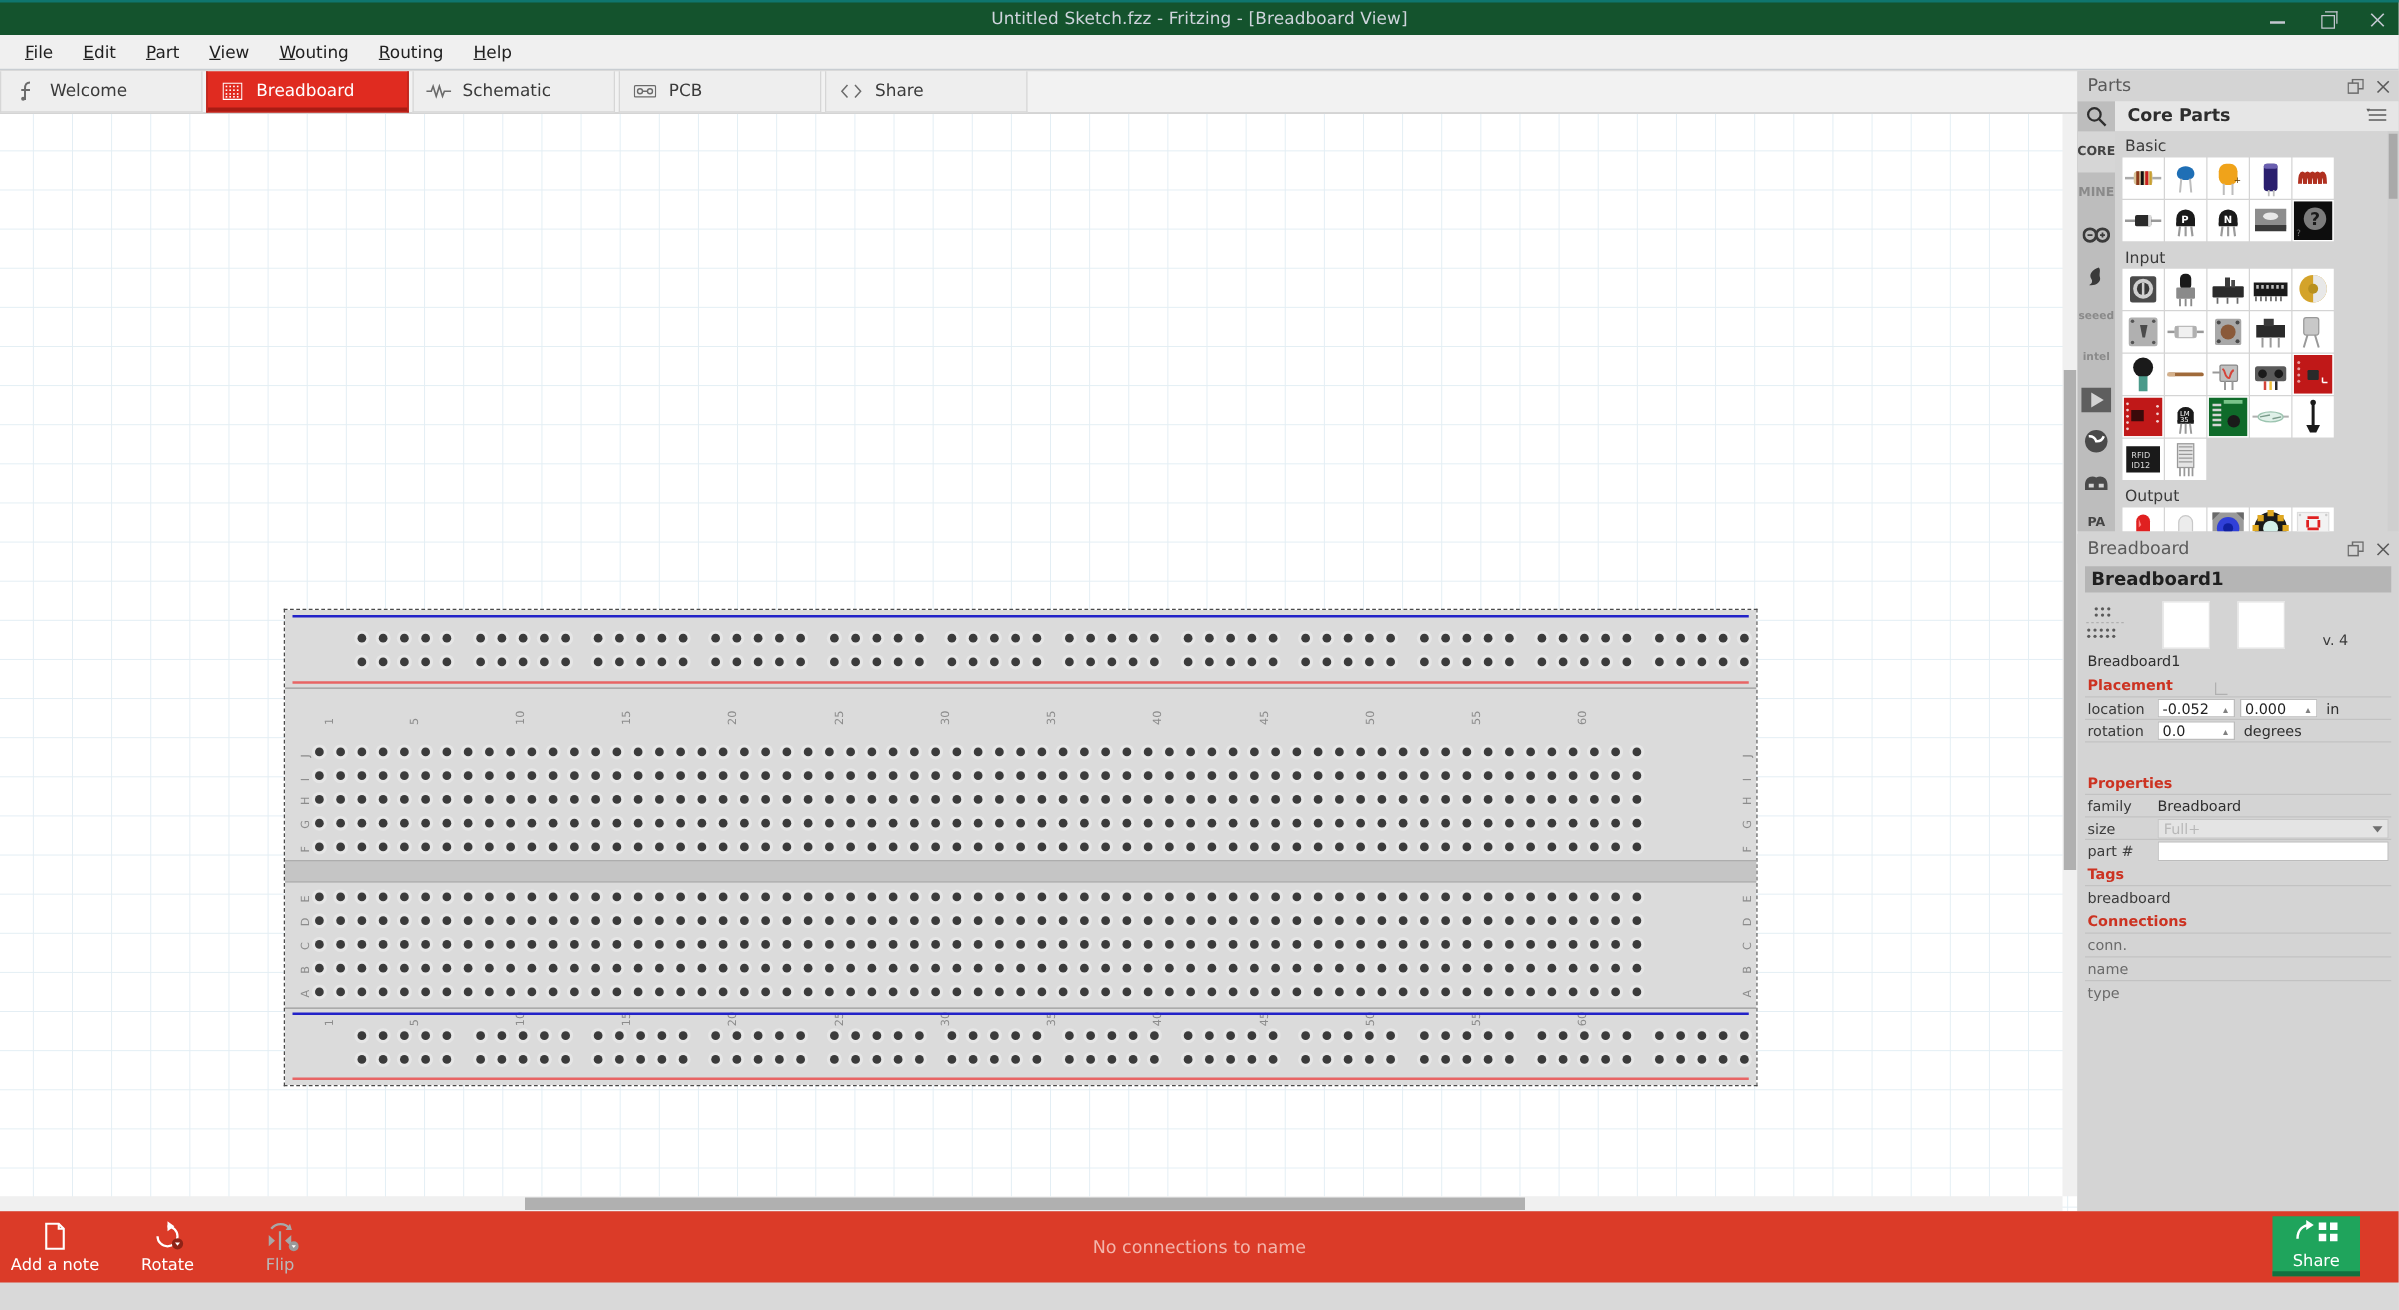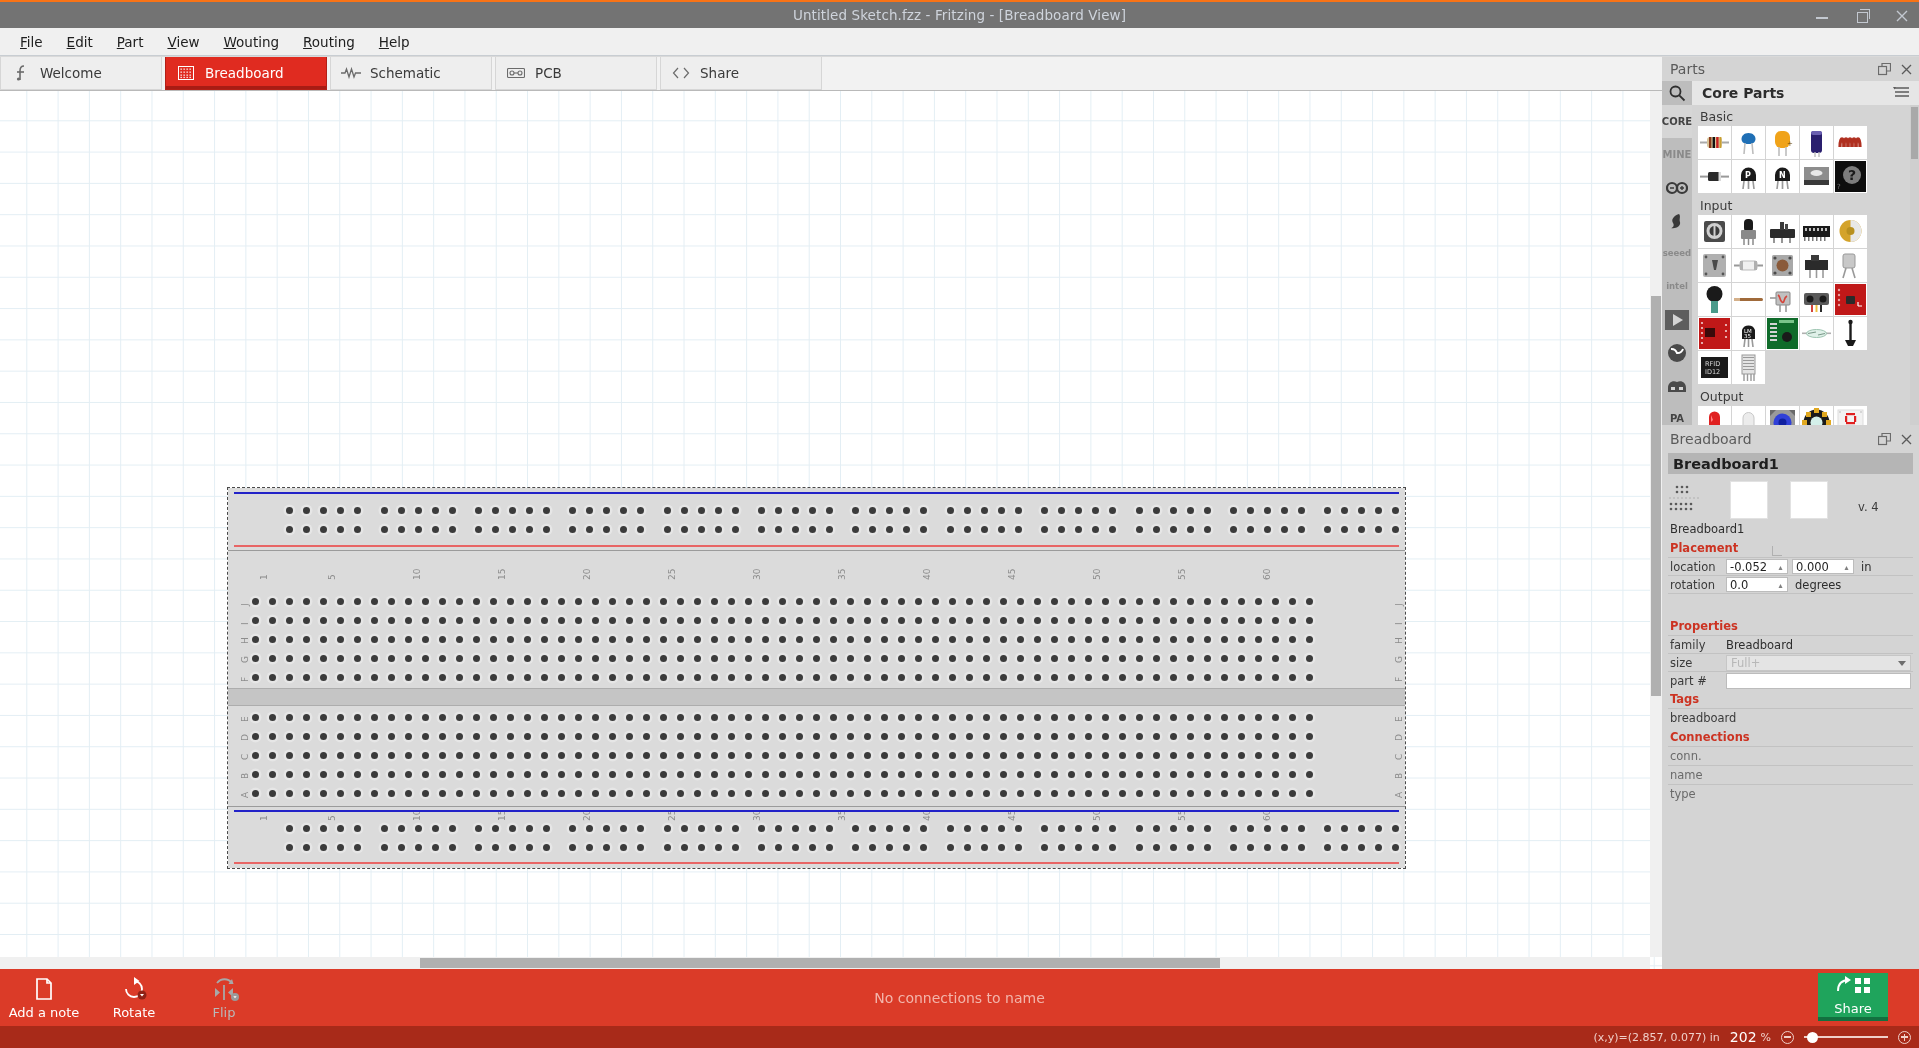--- a/index.html
+++ b/index.html
@@ -8,22 +8,22 @@
     width: 1919px; height: 1048px;
     overflow: hidden;
     font-family: "DejaVu Sans", "Liberation Sans", sans-serif;
     background: #d9d9d9;
   }
   #app { position: relative; width: 1919px; height: 1048px; }
 
   
   .titlebar {
     position: absolute; left: 0; top: 0; width: 1919px; height: 28px;
-    background: #737373;
-    border-top: 2px solid #f97316;
+    background: #14532d;
+    border-top: 2px solid #0f766e;
     display: flex; align-items: center; justify-content: center;
   }
   .titlebar-text {
     color: #cfd4dc; font-size: 13.5px; letter-spacing: .1px;
   }
   .win-controls {
     position: absolute; right: 8px; top: 0; height: 28px;
     display: flex; align-items: center; gap: 22px;
   }
   .win-btn { color: #c3c8d0; width: 18px; height: 18px; position: relative; cursor: default; }
@@ -192,21 +192,21 @@
   .parts-vscroll { position: absolute; right: 0; top: 48px; width: 9px; height: 320px; background: #cfcfcf; }
   .parts-vscroll .thumb { position: absolute; left: 1px; top: 2px; width: 7px; height: 52px; background: #a9a9a9; }
 
   
   .inspector { position: absolute; left: 0; top: 370px; width: 257px; height: 542px; background: #d4d4d4; }
   .insp-name {
     margin: 2px 6px 4px 6px; height: 21px; background: #b5b5b5;
     display: flex; align-items: center; padding-left: 5px;
     font-size: 14.5px; font-weight: bold; color: #1f1f1f;
   }
-  .insp-preview { display: flex; align-items: center; padding: 3px 6px 0 6px; gap: 22px; }
+  .insp-preview { display: flex; align-items: flex-end; padding: 3px 6px 0 6px; gap: 22px; }
   .prev-icon { width: 40px; height: 38px; position: relative; }
   .prev-sw { width: 38px; height: 38px; background: #ffffff; border: 1px solid #e2e2e2; }
   .prev-ver { font-size: 11.5px; color: #3a3a3a; padding-top: 13px; padding-left: 8px; }
   .insp-sub { font-size: 11.5px; color: #2d2d2d; padding: 3px 0 2px 8px; }
   .sec-head { font-size: 11.5px; font-weight: bold; color: #cc3322; padding: 3px 0 2px 8px; }
   .prop-row {
     display: flex; align-items: center; height: 18px;
     border-top: 1px solid #c2c2c2; margin: 0 6px; padding-left: 2px;
   }
   .prop-label { width: 56px; font-size: 11.5px; color: #3a3a3a; }
@@ -1969,25 +1969,14 @@
           <rect x="23" y="4" width="6" height="6" fill="#ffffff"></rect>
           <rect x="32" y="4" width="6" height="6" fill="#ffffff"></rect>
           <rect x="23" y="13" width="6" height="6" fill="#ffffff"></rect>
           <rect x="32" y="13" width="6" height="6" fill="#ffffff"></rect>
         </svg>
       </span>
       <span class="lbl">Share</span>
     </div>
   </div>
 
-  <div class="statusbar">
-    <span>(x,y)=(2.857, 0.077) in</span>
-    <span class="zoom-val">202</span>
-    <span class="zoom-pct">%</span>
-    <span class="zoom-circ"></span>
-    <span class="zoom-slider">
-      <span class="zoom-track"></span>
-      <span class="zoom-knob"></span>
-    </span>
-    <span class="zoom-circ plus"></span>
-  </div>
 
 </div>
 
 </body></html>

